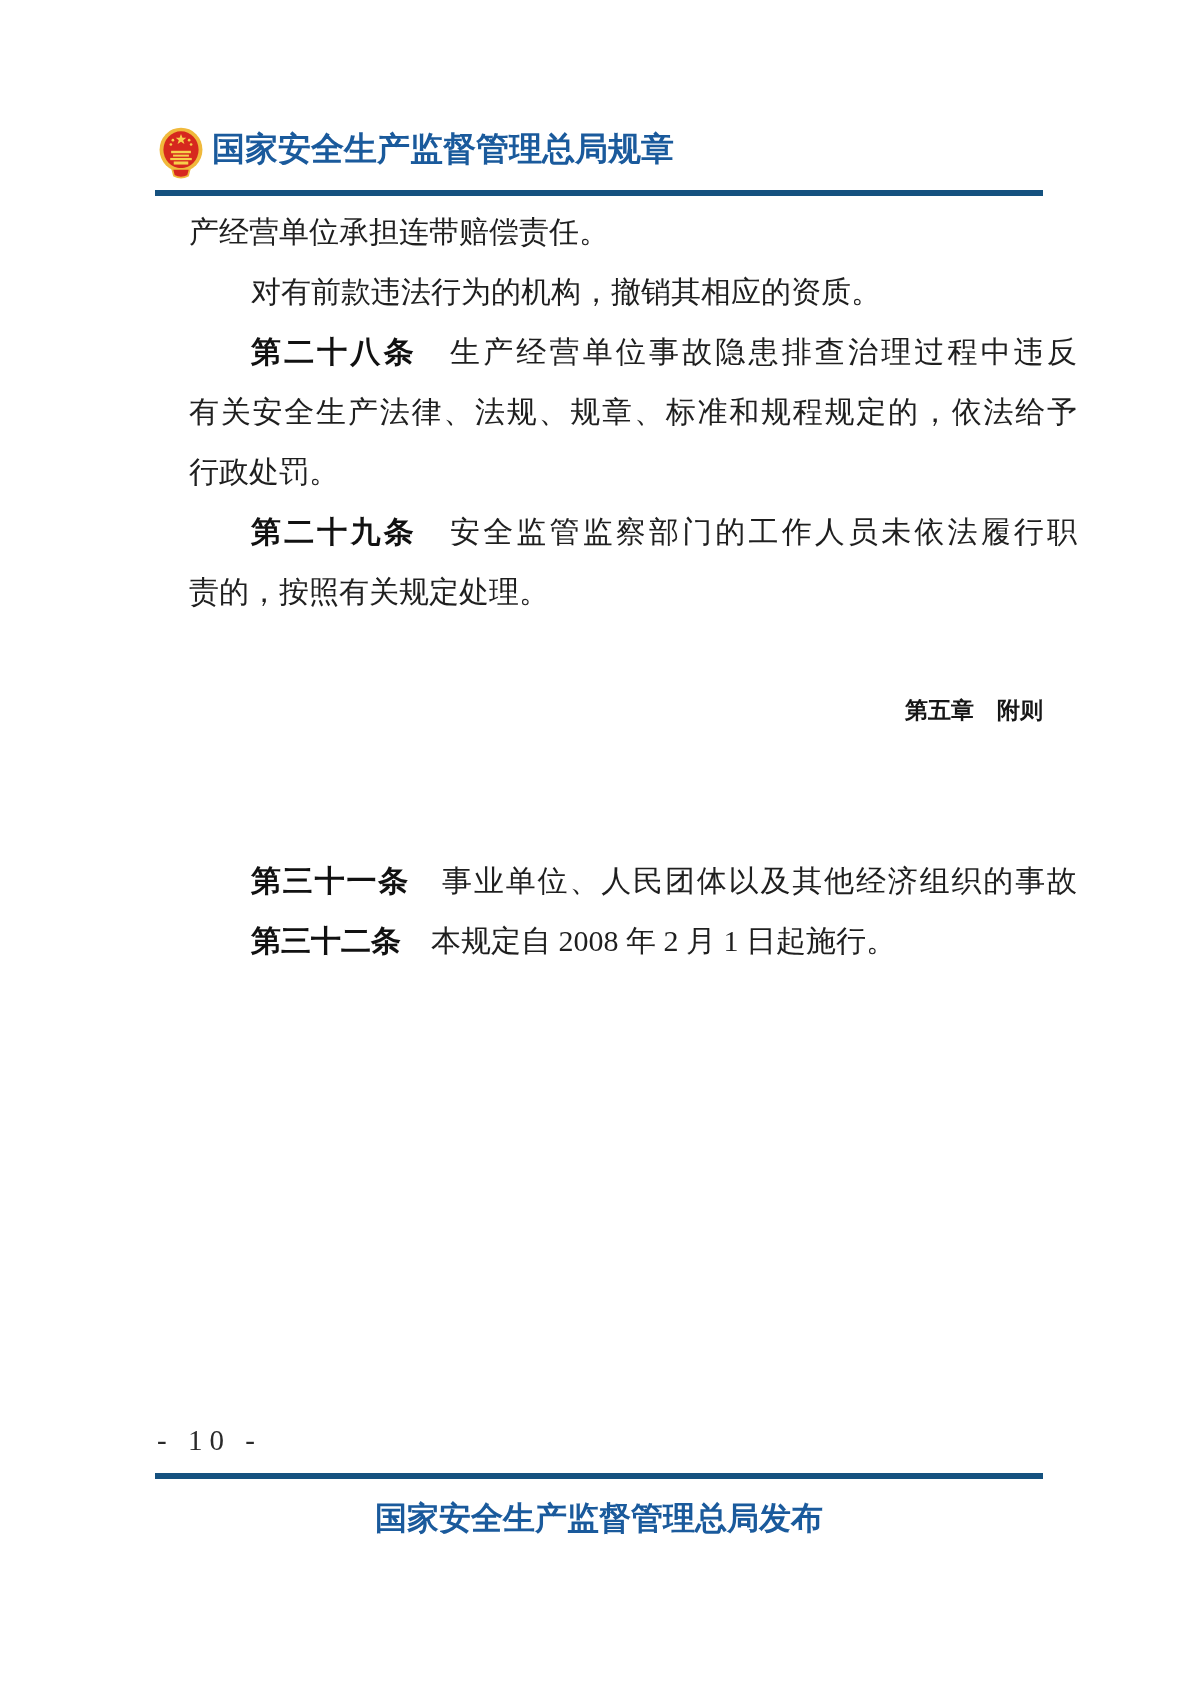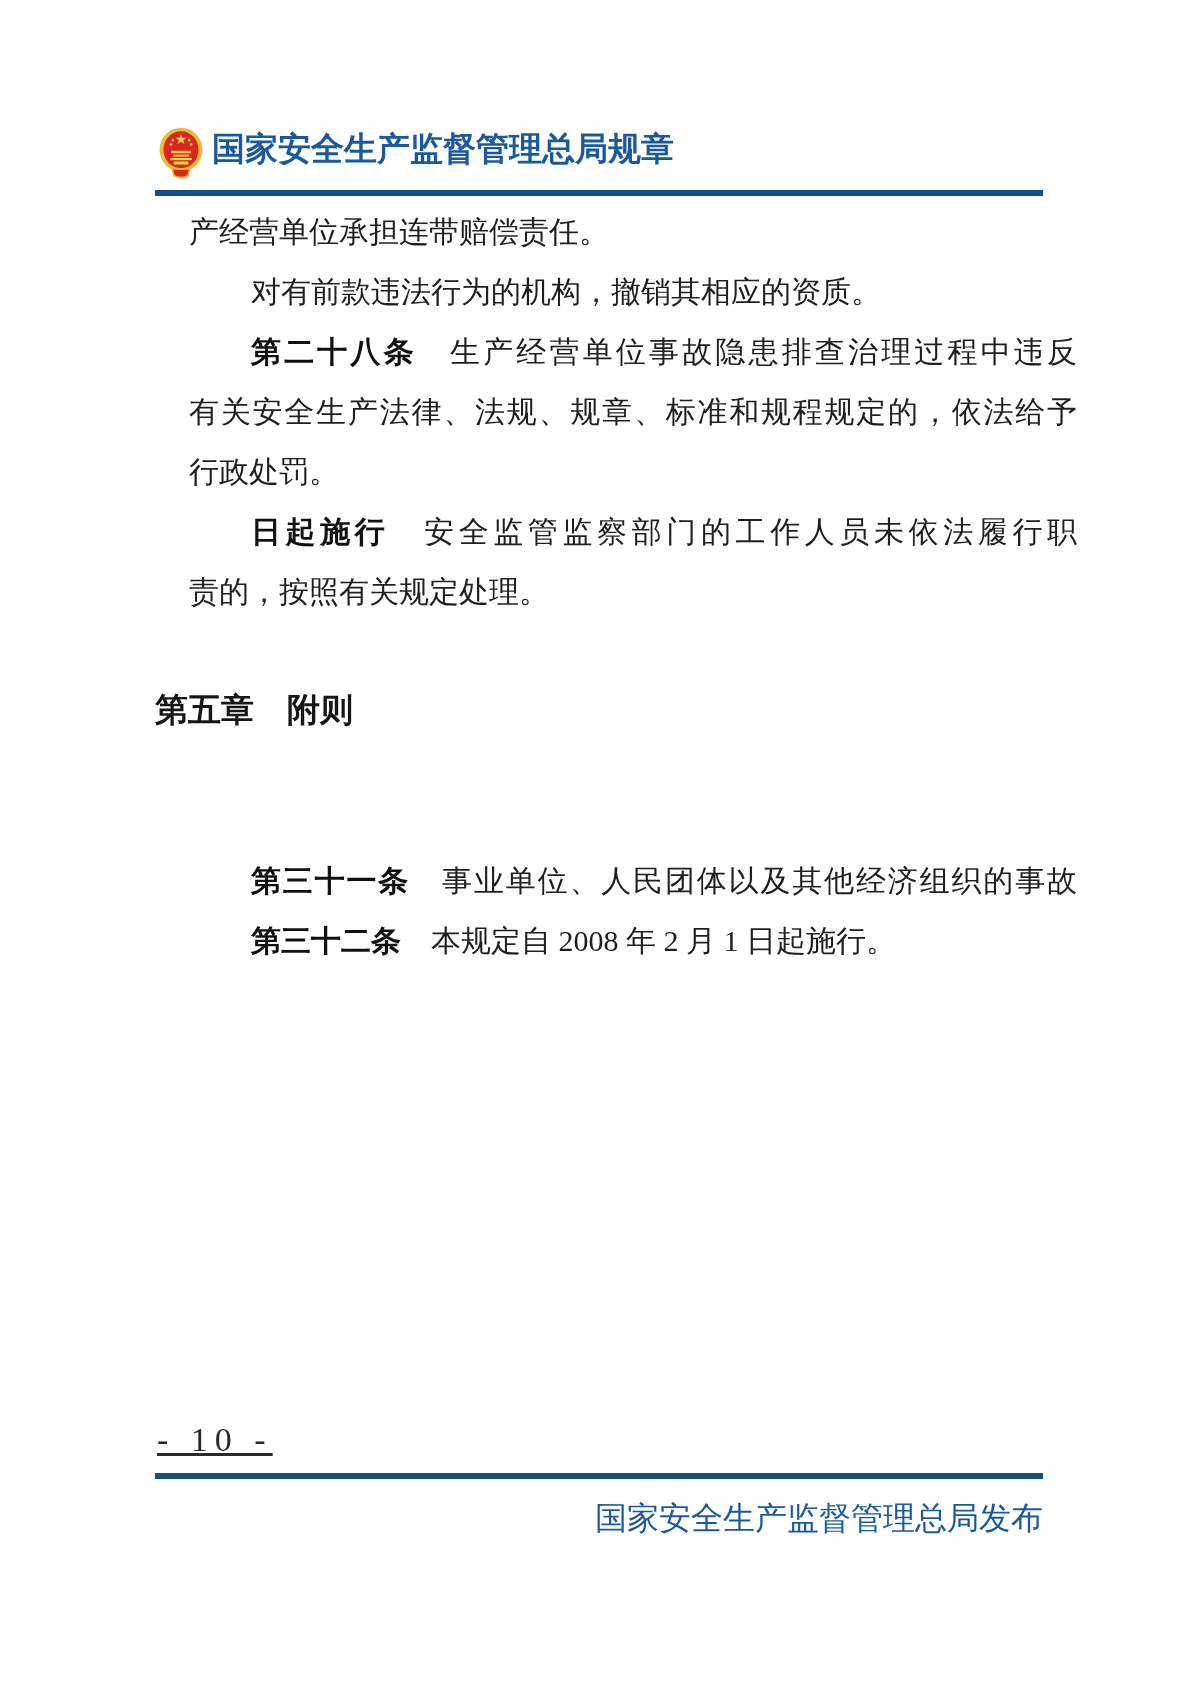--- a/index.html
+++ b/index.html
@@ -51,42 +51,41 @@
 
   .lead {
     font-weight:bold;
     color:#111111;
     font-family:"Liberation Sans", sans-serif;
   }
 
   .chapter-heading {
     position:absolute; left:155px; top:680px;
     width:888px; height:60px;
-    text-align:left;
-    font-size:33px; line-height:60px;
+    text-align:right;
+    font-size:23px; line-height:60px;
     font-weight:bold;
     color:#161616;
     font-family:"Liberation Sans", sans-serif;
   }
 
   
   .page-number {
     position:absolute; left:157px; top:1422px;
-    font-size:34px; line-height:36px;
+    font-size:29px; line-height:36px;
     color:#2a2a2a;
     letter-spacing:7px;
     font-family:"Liberation Serif", serif;
-    text-decoration:underline;
   }
   .footer-publisher {
     position:absolute; left:155px; top:1496px;
     width:888px;
-    text-align:right;
+    text-align:center;
     font-size:32px; line-height:44px;
-    font-weight:normal;
+    font-weight:bold;
     color:#1a5a9c;
     font-family:"Liberation Serif", serif;
   }
 </style>
 </head>
 <body>
 
 <div class="page">
 
   <svg class="emblem" viewBox="0 0 40 47" aria-hidden="true">
@@ -105,21 +104,21 @@
   </svg>
   <div class="header-title">国家安全生产监督管理总局规章</div>
   <div class="rule header-rule"></div>
 
   <div class="content content-1">
     <div class="line last"><span>产经营单位承担连带赔偿责任。</span></div>
     <div class="line last indent"><span>对有前款违法行为的机构，撤销其相应的资质。</span></div>
     <div class="line indent"><span class="lead">第二十八条</span><span>　生产经营单位事故隐患排查治理过程中违反</span></div>
     <div class="line"><span>有关安全生产法律、法规、规章、标准和规程规定的，依法给予</span></div>
     <div class="line last"><span>行政处罚。</span></div>
-    <div class="line indent"><span class="lead">日起施行</span><span>　安全监管监察部门的工作人员未依法履行职</span></div>
+    <div class="line indent"><span class="lead">第二十九条</span><span>　安全监管监察部门的工作人员未依法履行职</span></div>
     <div class="line last"><span>责的，按照有关规定处理。</span></div>
   </div>
 
   <div class="chapter-heading">第五章　附则</div>
 
   <div class="content content-2">
     <div class="line indent"><span class="lead">第三十一条</span><span>　事业单位、人民团体以及其他经济组织的事故</span></div>
     <div class="line last indent"><span class="lead">第三十二条</span><span>　本规定自 2008 年 2 月 1 日起施行。</span></div>
   </div>
 

